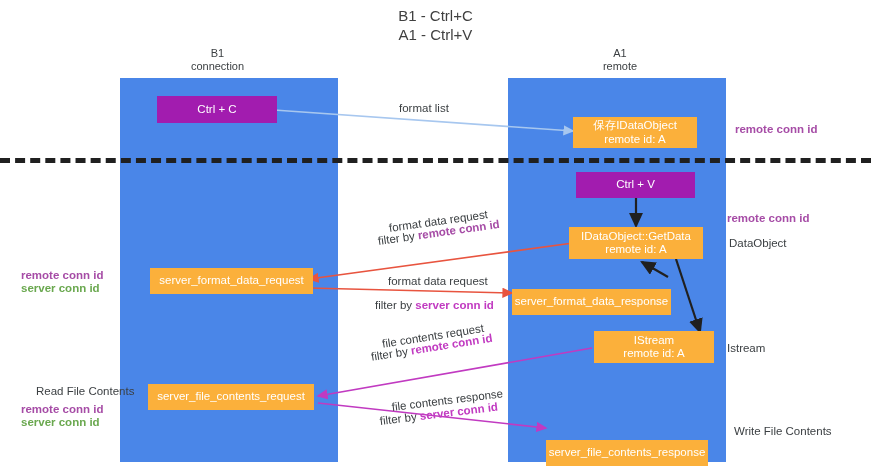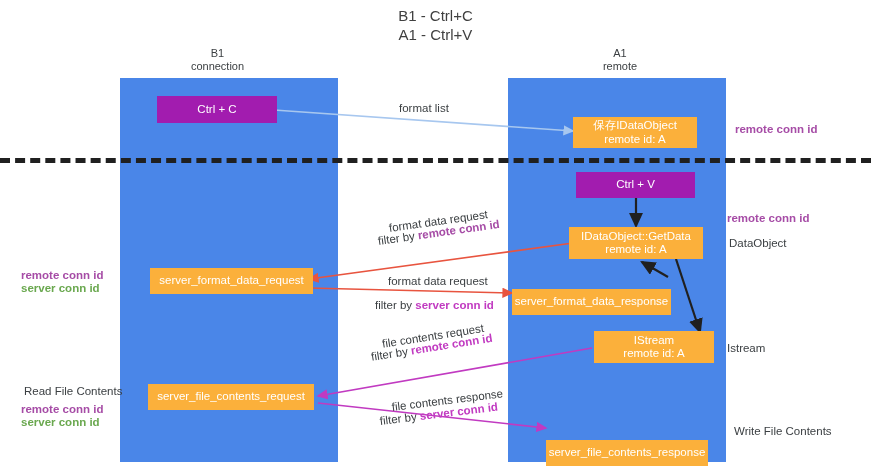--- a/index.html
+++ b/index.html
@@ -145,17 +145,17 @@
 
   <div class="lbl purple" style="left:735px;top:122px;">remote conn id</div>
   <div class="lbl purple" style="left:727px;top:211px;">remote conn id</div>
   <div class="lbl" style="left:729px;top:236px;">DataObject</div>
   <div class="lbl" style="left:727px;top:341px;">Istream</div>
   <div class="lbl" style="left:734px;top:424px;">Write File Contents</div>
 
   <div class="lbl purple" style="left:21px;top:268px;">remote conn id</div>
   <div class="lbl green" style="left:21px;top:281px;">server conn id</div>
 
-  <div class="lbl" style="left:24px;top:384px;">Read File Contents</div>
+  <div class="lbl" style="left:36px;top:384px;">Read File Contents</div>
   <div class="lbl purple" style="left:21px;top:402px;">remote conn id</div>
   <div class="lbl green" style="left:21px;top:415px;">server conn id</div>
 
 </div>
 
 </body></html>

